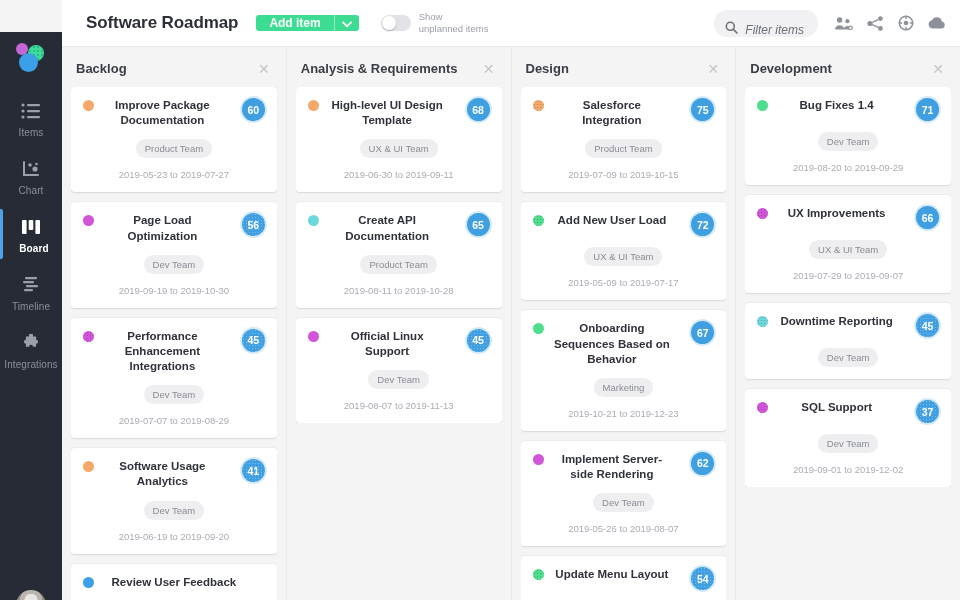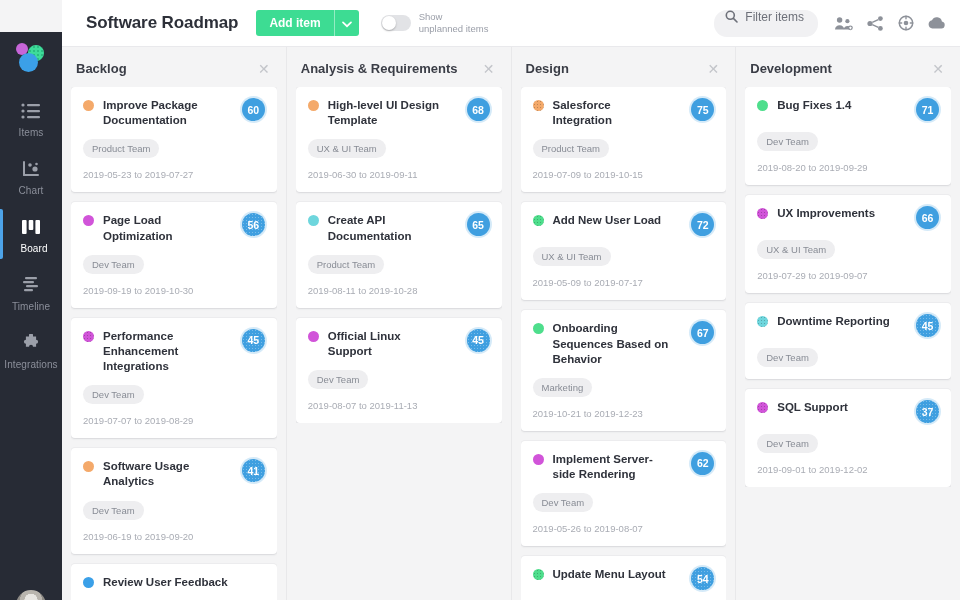--- a/index.html
+++ b/index.html
@@ -29,21 +29,21 @@
   .nav { margin-top: 14px; width: 100%; }
   .nav-item {
     width: 100%; padding: 11px 0 9px 0;
     display: flex; flex-direction: column; align-items: center;
     cursor: pointer; position: relative;
   }
   .nav-item .ico { height: 22px; display: flex; align-items: center; justify-content: center; }
   .nav-item .lbl {
     margin-top: 5px; font-size: 10px; color: #8b8f9a; letter-spacing: .1px;
   }
-  .nav-item.active .lbl { color: #ffffff; font-weight: normal; padding-left: 6px; }
+  .nav-item.active .lbl { color: #ffffff; font-weight: bold; padding-left: 6px; }
   .nav-item.active::before {
     content: ""; position: absolute; left: 0; top: 4px; bottom: 4px;
     width: 3px; background: #4da3e8; border-radius: 0 2px 2px 0;
   }
   .nav-item svg { display: block; }
 
   .avatar {
     position: absolute; bottom: 12px; left: 16px;
     width: 30px; height: 30px; border-radius: 50%;
     background: radial-gradient(circle at 50% 34%, #e8e6e2 0 26%, #b9b5ae 27% 44%, #8d8a85 45% 62%, #5a5954 63% 100%);
@@ -56,21 +56,21 @@
 
   
   .main { flex: 1; height: 600px; display: flex; flex-direction: column; min-width: 0; }
 
   .topbar {
     height: 47px; background: #ffffff; border-bottom: 1px solid #e9e9ec;
     display: flex; align-items: center; padding: 0 14px 0 24px; flex: 0 0 47px;
   }
   .page-title { font-size: 17px; font-weight: bold; color: #2d3039; letter-spacing: -.1px; }
 
-  .add-grp { display: flex; margin-left: 18px; height: 26px; }
+  .add-grp { display: flex; margin-left: 18px; height: 16px; }
   .add-btn {
     background: #3ddc93; color: #fff; border: none; font-weight: bold;
     font-size: 12px; padding: 0 13px; border-radius: 3px 0 0 3px; cursor: pointer;
     font-family: inherit;
   }
   .add-caret {
     background: #3ddc93; width: 25px; border-radius: 0 3px 3px 0; cursor: pointer;
     display: flex; align-items: center; justify-content: center;
     border-left: 1px solid rgba(255,255,255,.45);
   }
@@ -82,30 +82,30 @@
   }
   .toggle::after {
     content: ""; position: absolute; left: 1px; top: 1px; width: 14px; height: 14px;
     border-radius: 50%; background: #fff; box-shadow: 0 1px 2px rgba(0,0,0,.25);
   }
   .toggle-lbl { margin-left: 8px; font-size: 9.5px; color: #9a9ea8; line-height: 1.25; max-width: 72px; }
 
   .spacer { flex: 1; }
 
   .filter {
-    display: flex; align-items: flex-start; gap: 7px; background: #f1f1f3;
-    height: 27px; padding: 0 14px 0 11px; border-radius: 13px; cursor: pointer;
+    display: flex; align-items: flex-end; gap: 7px; background: #f1f1f3;
+    height: 27px; padding: 0 14px 0 11px; border-radius: 13px; cursor: pointer; font-style: italic;
   }
   .filter span { font-size: 12px; color: #6d7079; }
 
   .tb-icons { display: flex; align-items: center; gap: 14px; margin-left: 17px; }
   .tb-ico { cursor: pointer; display: flex; align-items: center; }
 
   
-  .board { flex: 1; display: flex; background: #f4f4f5; overflow: hidden; }
+  .board { flex: 1; display: flex; background: #f4f4f5; overflow: hidden; text-align: center; }
   .col {
     flex: 1 1 0; min-width: 0; border-right: 1px solid #e8e8ea;
     padding: 0 9px; display: flex; flex-direction: column; overflow: hidden;
   }
   .col:last-child { border-right: none; }
   .col-head {
     display: flex; align-items: center; justify-content: space-between;
     padding: 14px 5px 11px 5px; flex: 0 0 auto;
   }
   .col-title { font-size: 13px; font-weight: bold; color: #3a3d46; }

